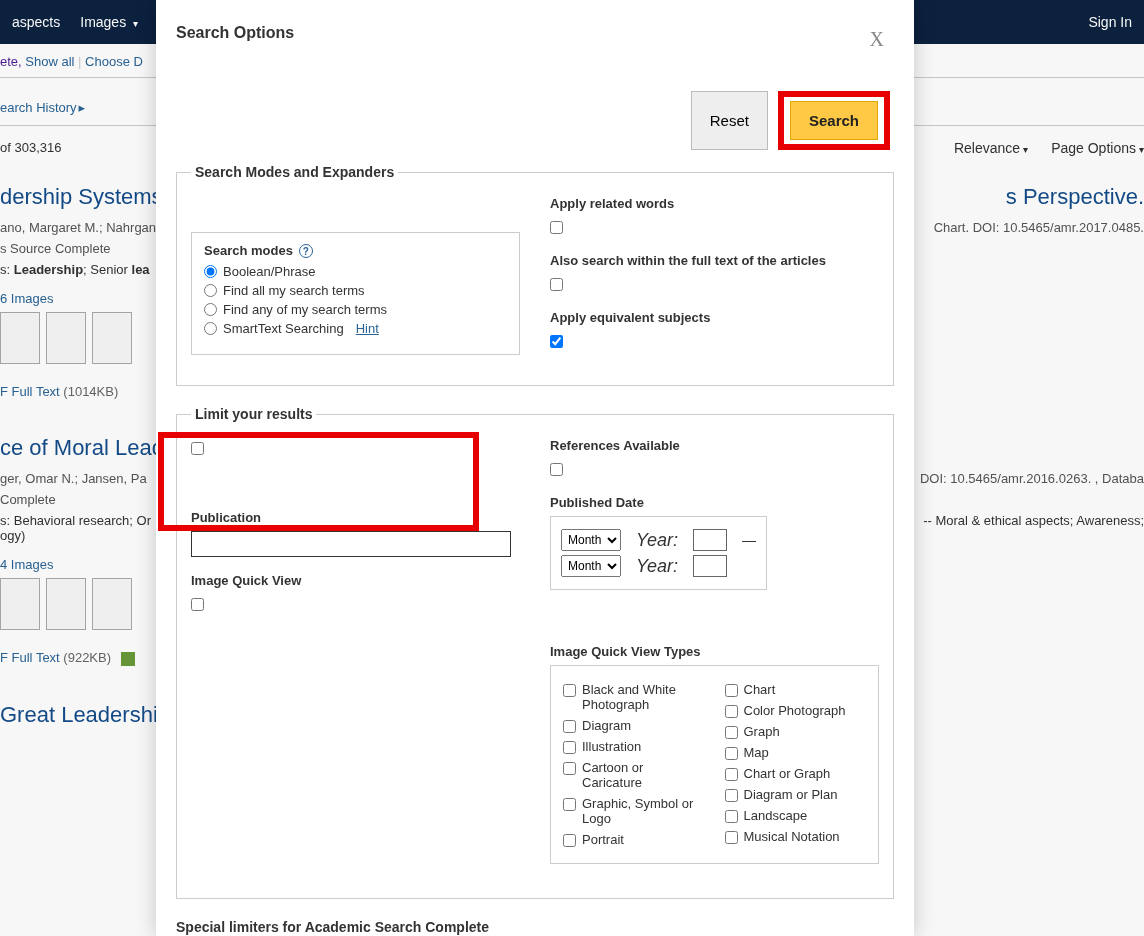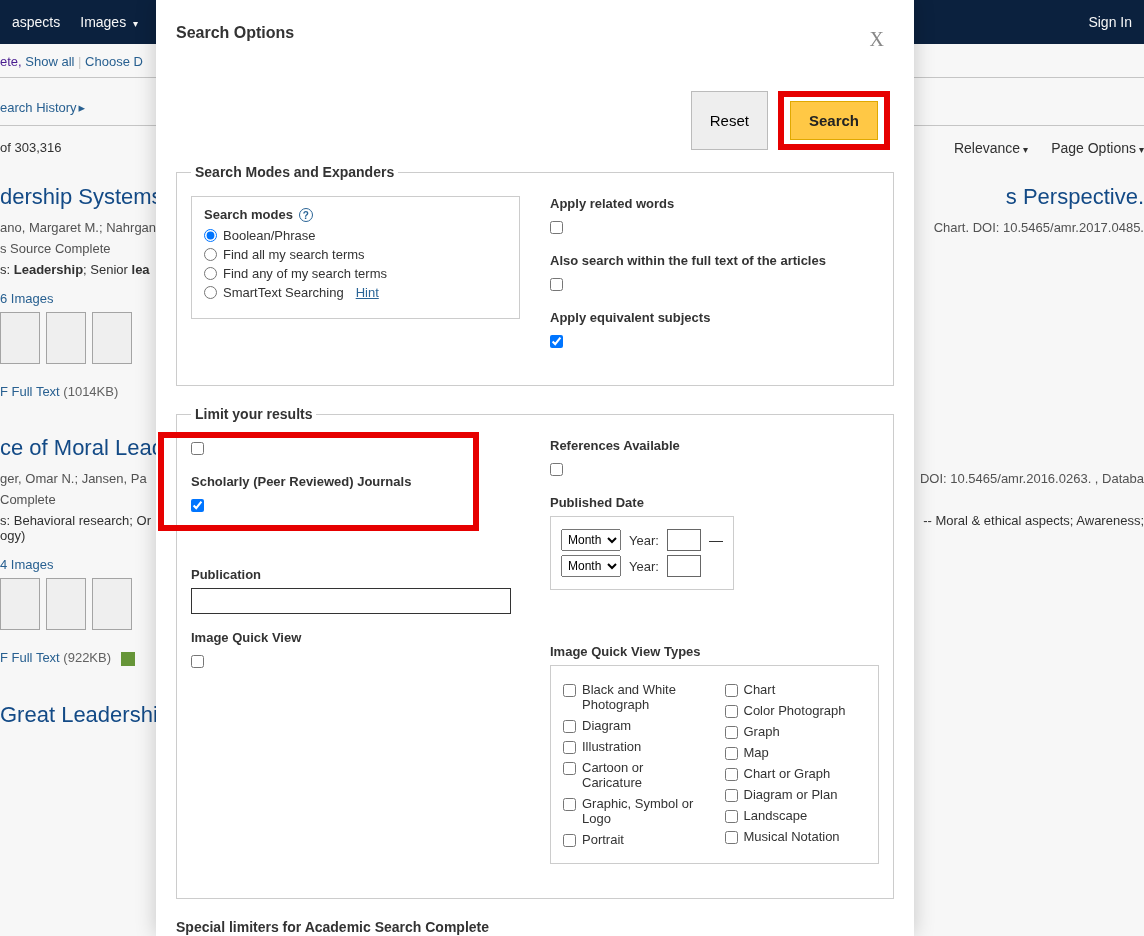--- a/index.html
+++ b/index.html
@@ -77,34 +77,34 @@
 
   fieldset {
     border:1px solid #ccc;
     padding: 16px 14px 18px 14px;
     margin-bottom: 20px;
     position:relative;
   }
   legend { font-size:14px; font-weight:bold; padding:0 4px; }
   .two-col { display:flex; gap:30px; }
   .col { flex:1; min-width:0; }
-  .modes-box { border:1px solid #ccc; padding:10px 12px 14px 12px; }
+  .modes-box { border:1px solid #ccc; padding:10px 12px 14px 12px;margin-top:36px; }
   .label-bold { font-weight:bold; font-size:13px; margin-bottom:6px; display:block; }
   .radio-row, .check-row { display:flex; align-items:center; gap:6px; margin:4px 0; font-size:13px; }
   .radio-row input, .check-row input { margin:0; }
   .hint { color:#2a6496; text-decoration:underline; margin-left:6px; }
   .help-q {
     display:inline-block; width:14px; height:14px; border:1px solid #2a6496; border-radius:50%;
     font-size:10px; color:#2a6496; text-align:center; line-height:13px; margin-left:6px;
   }
   .sub-block { margin-bottom:16px; }
   .checkbox-solo { margin-top:4px; }
   select { font-size:12px; padding:2px; }
-  .date-row { display:flex; align-items:center; gap:8px; margin:4px 0; }
-  .year-lbl { font-size:13px; }
+  .date-row { display:flex; align-items:center; gap:15px; margin:4px 0; }
+  .year-lbl { font-size:18px;font-style:italic; }
   .year-in { width:34px; height:22px; border:1px solid #666; }
   .dash { font-size:14px; }
   .pub-input { width:320px; height:26px; border:1px solid #333; }
   .iqv-grid { display:flex; gap:20px; border:1px solid #ccc; padding:10px 12px; }
   .iqv-col { flex:1; }
   .iqv-row { display:flex; align-items:flex-start; gap:6px; font-size:13px; margin:6px 0; }
   .iqv-row input { margin-top:2px; }
 
   .scholarly-highlight {
     position:absolute;
@@ -263,24 +263,20 @@
     </div>
   </fieldset>
 
   <fieldset>
     <legend>Limit your results</legend>
     <div class="two-col">
       <div class="col">
         <div class="sub-block">
           <input type="checkbox" class="checkbox-solo" style="">
         </div>
-        <div class="sub-block">
-          <span class="label-bold">Scholarly (Peer Reviewed) Journals</span>
-          <input type="checkbox" class="checkbox-solo" checked="" style="">
-        </div>
         <div class="sub-block" style="margin-top:52px;">
           <span class="label-bold">Publication</span>
           <input type="text" class="pub-input" style="">
         </div>
         <div class="sub-block">
           <span class="label-bold">Image Quick View</span>
           <input type="checkbox" class="checkbox-solo" style="">
         </div>
       </div>
       <div class="col">

